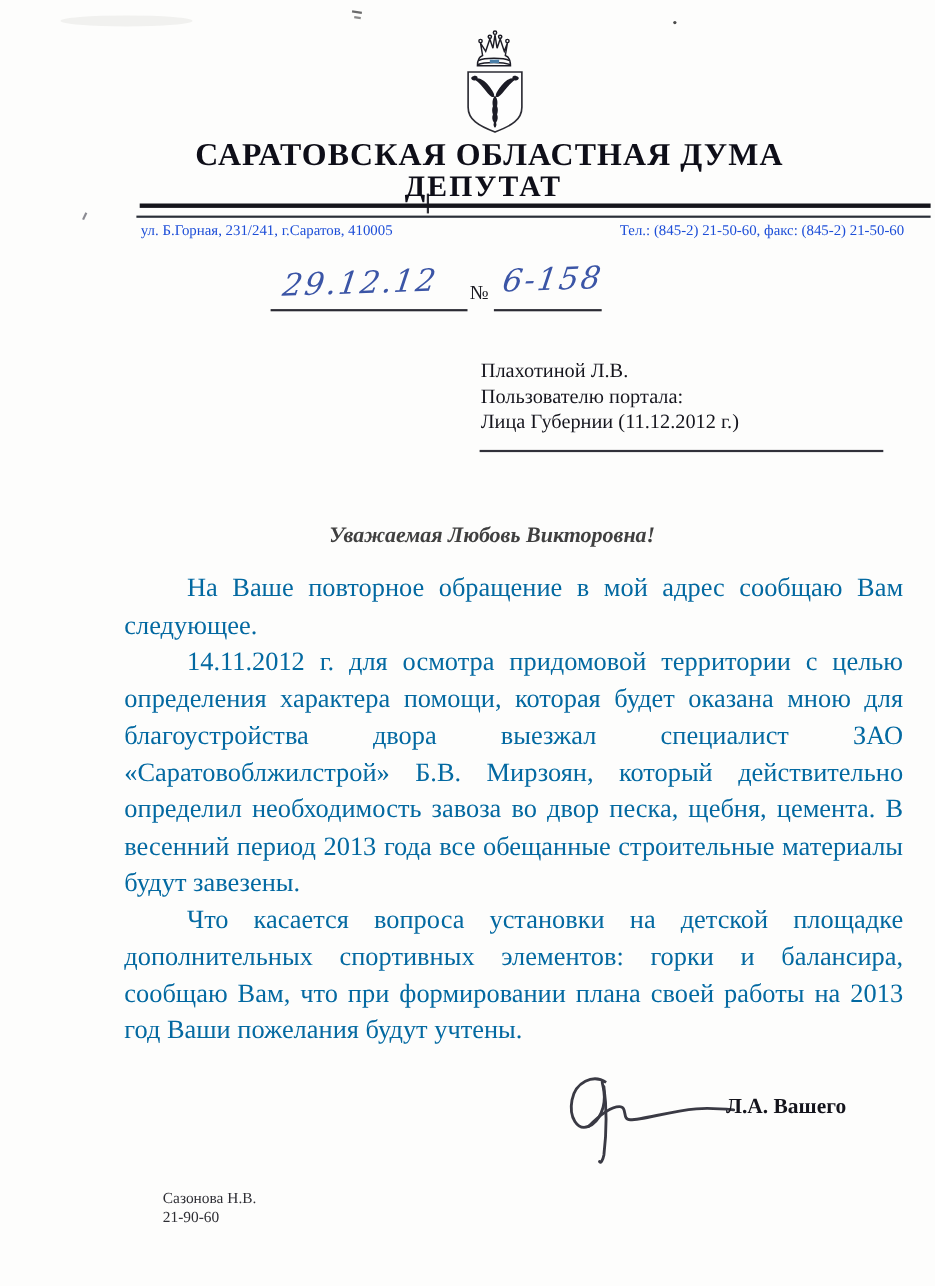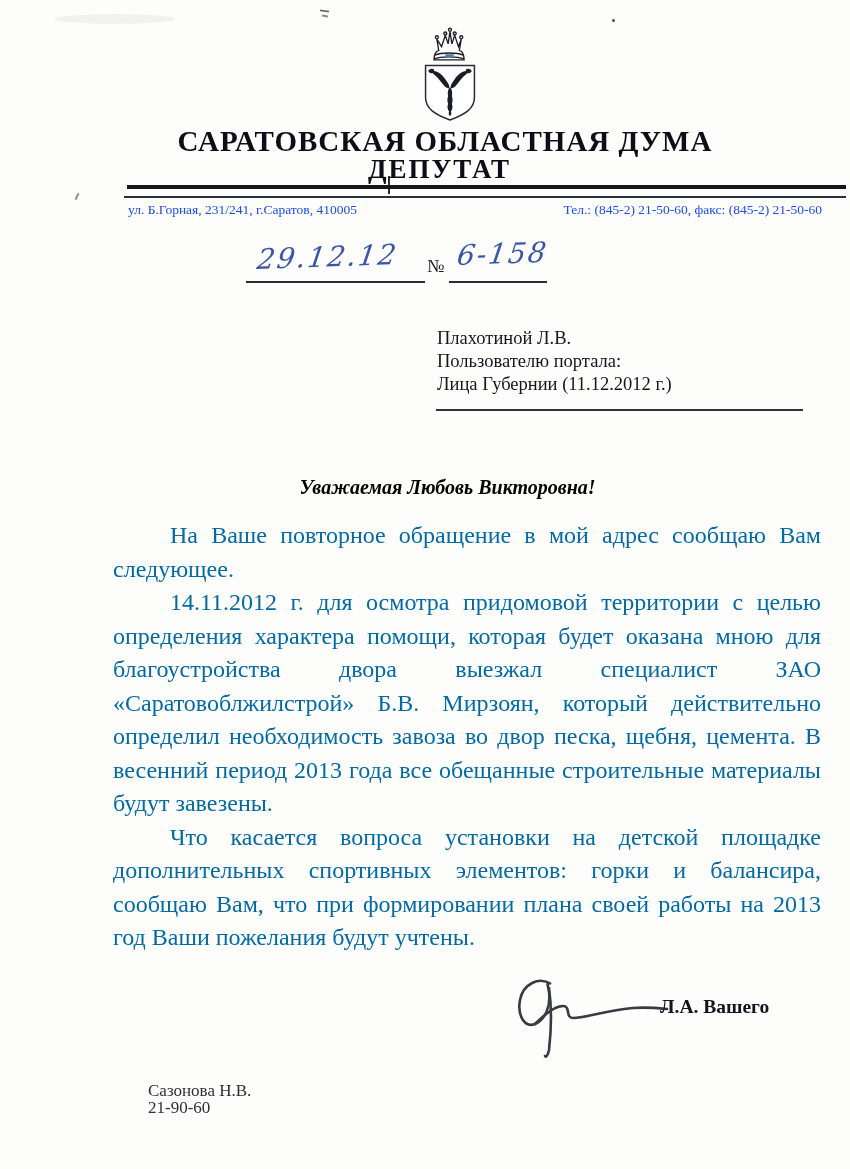--- a/index.html
+++ b/index.html
@@ -49,37 +49,37 @@
   
   .recipient{
     position:absolute;left:437px;top:327px;
     font-size:18.5px;font-weight:normal;line-height:23px;color:#15151d;
   }
   .recipient-rule{position:absolute;left:436px;top:409px;width:367px;border-top:2px solid #31313a;}
   
   .salutation{
     position:absolute;left:0;top:476px;width:850px;
     text-align:center;padding-left:45px;box-sizing:border-box;
-    font-size:20px;font-weight:bold;font-style:italic;color:#000000;
+    font-size:20px;font-weight:bold;font-style:italic;color:#404040;
   }
   .body-text{
     position:absolute;left:113px;top:519px;width:708px;
     font-size:24px;line-height:33.5px;text-align:justify;color:#0369a1;
   }
   .body-text p{margin:0;text-indent:57px;}
   
   .sig-svg{position:absolute;left:505px;top:962px;width:180px;height:105px;}
   .sig-name{
     position:absolute;left:660px;top:996px;
     font-size:19.5px;font-weight:bold;color:#14141c;white-space:nowrap;
   }
   
   .executor{
     position:absolute;left:148px;top:1082px;
-    font-size:17px;line-height:17px;color:#2e2e34;
+    font-size:14px;line-height:17px;color:#2e2e34;
   }
   
   .artifact{position:absolute;background:#555;}
   .a1{left:320px;top:10px;width:9px;height:2px;transform:rotate(8deg);background:#6a6a6a;}
   .a2{left:322px;top:15px;width:6px;height:2px;transform:rotate(8deg);background:#8a8a8a;}
   .a3{left:612px;top:19px;width:3px;height:3px;border-radius:50%;background:#4a4a4a;}
   .a4{left:388px;top:176px;width:2px;height:18px;background:#2c2c34;}
   .a5{left:76px;top:193px;width:2px;height:7px;transform:rotate(25deg);background:#8b8b92;}
   .a6{left:55px;top:14px;width:120px;height:10px;background:#f1f1ef;border-radius:50%;}
 </style>

